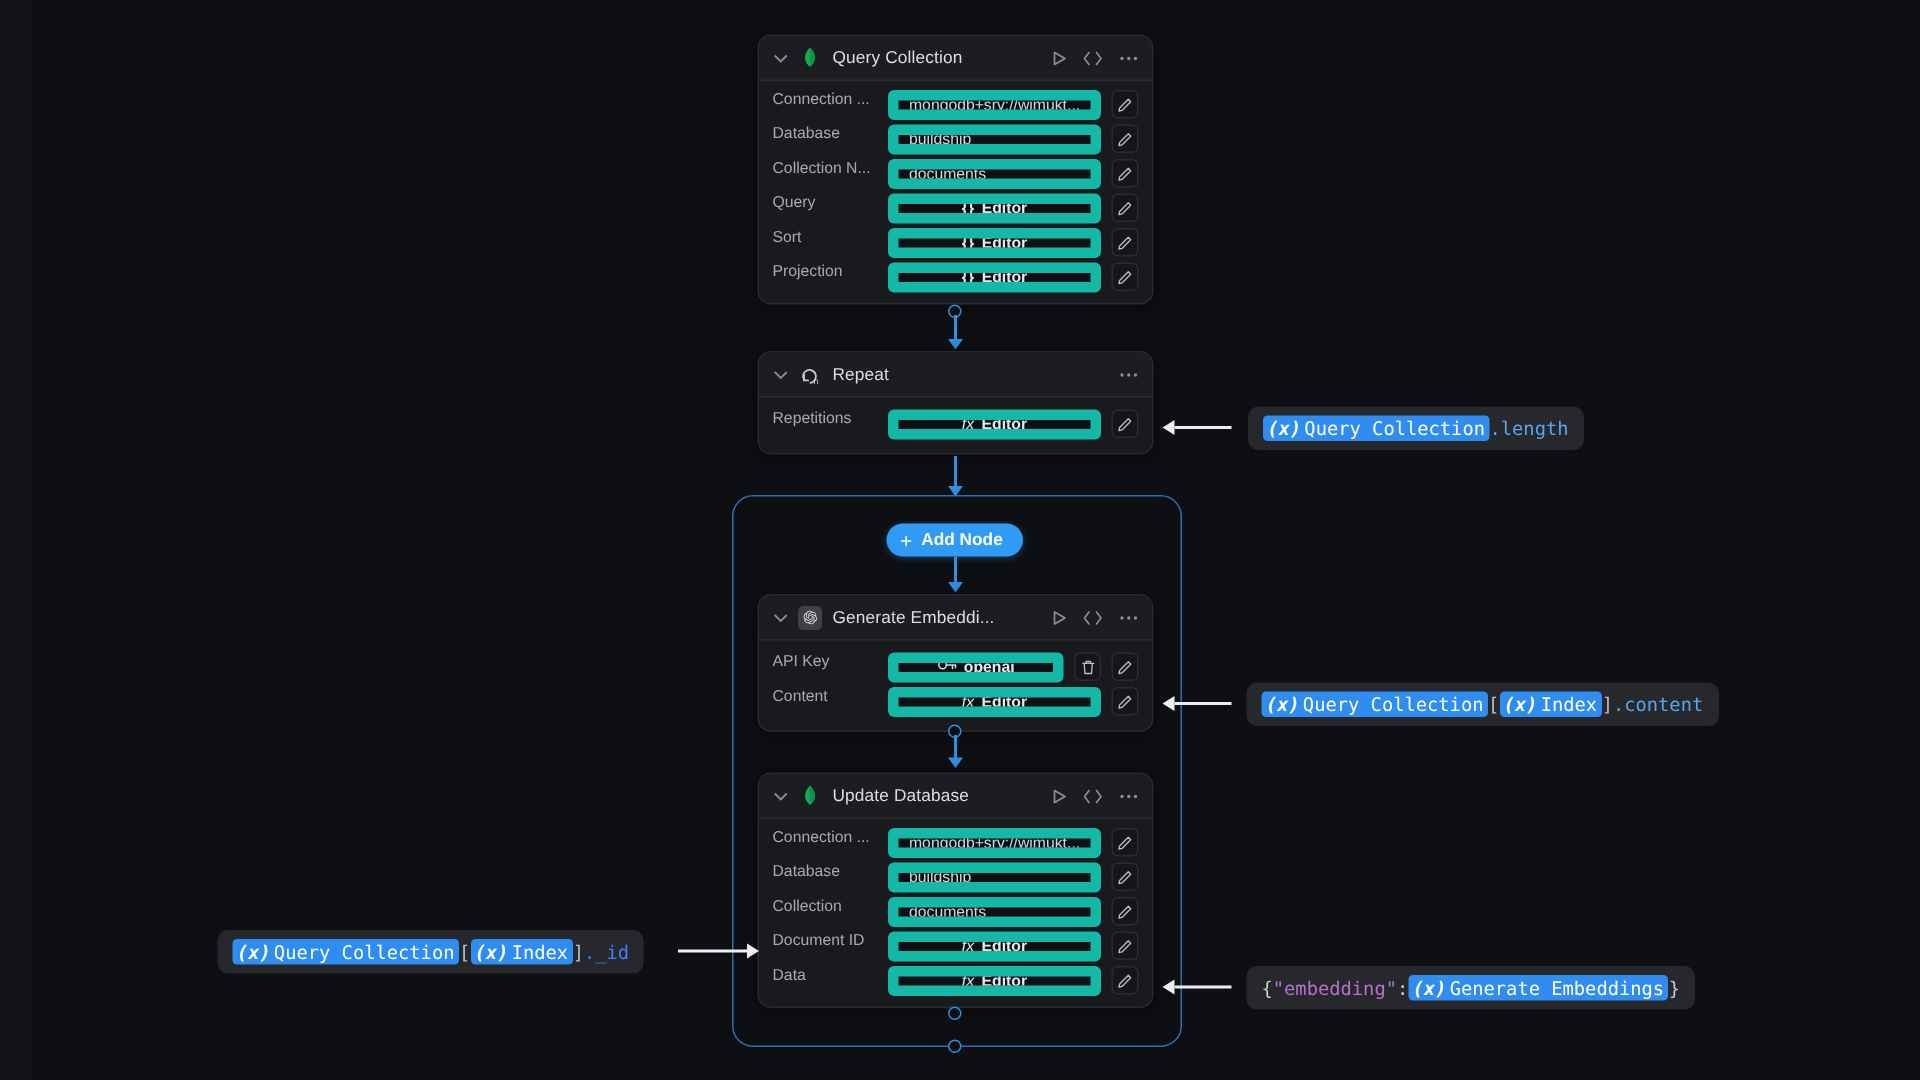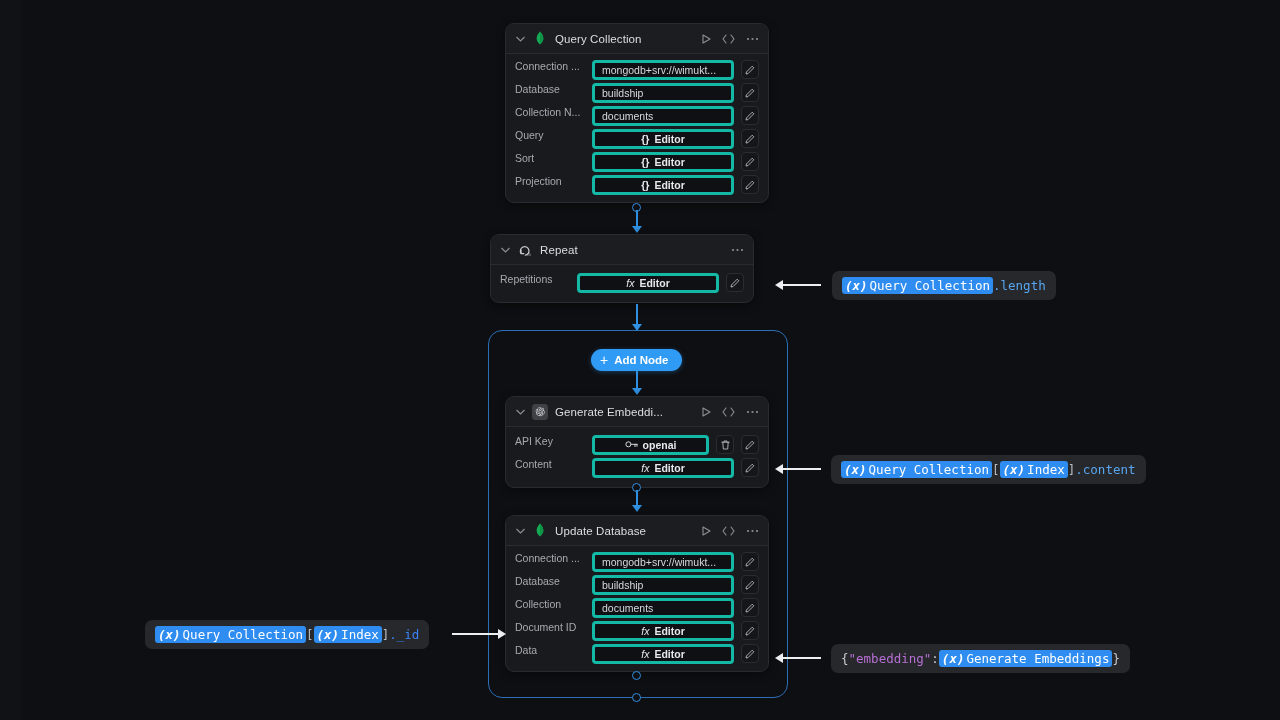--- a/index.html
+++ b/index.html
@@ -67,21 +67,21 @@
   }
   .field-row:last-child { margin-bottom: 0; }
   .field-label {
     font-size: 10.5px; color: #a7aab1;
     width: 70px; flex: none;
     white-space: nowrap; overflow: hidden;
   }
   .field-input {
     flex: 1; height: 20px;
     background: #0f1013;
-    border: 3px solid #14b8a6;
+    border: 7px solid #14b8a6;
     border-radius: 4px;
     display: flex; align-items: center;
     padding: 0 7px;
     font-size: 10.5px; color: #d6d8dd;
     white-space: nowrap; overflow: hidden;
   }
   .field-input.centered { justify-content: center; gap: 5px; }
   .field-input .tok { color: #e6e8ec; font-weight: 700; font-size: 10.5px; }
   .field-input .tok-ital { font-style: italic; font-weight: 400; }
   .pencil { width: 18px; height: 19px; flex: none; display: flex; align-items: center; justify-content: center;
@@ -264,21 +264,21 @@
             </svg>
         </span>
       </div>
     </div>
   </div>
 
   <div class="conn-dot" style="left:632px; top:203px;"></div>
   <div class="conn-line" style="left:636px; top:210px; height:18px;"></div>
   <div class="conn-arrow" style="left:632px; top:226px;"></div>
 
-  <div class="node" style="left:490px; top:234px;">
+  <div class="node" style="left:505px; top:234px;">
     <div class="node-header">
       <span class="caret">
         <svg width="9" height="6" viewBox="0 0 9 6">
             <path d="M0.5 1 L4.5 5 L8.5 1" stroke="#8b8d93" stroke-width="1.2" fill="none"></path>
           </svg>
       </span>
       <span class="node-icon">
         <svg width="15" height="14" viewBox="0 0 15 14">
           <path d="M3 10.2 A4.3 4.3 0 1 1 7.3 12.2" stroke="#c9ccd2" stroke-width="1.2" fill="none" stroke-linecap="round"></path>
           <path d="M3 7 L3 10.6 L5.8 10.6" stroke="#c9ccd2" stroke-width="1.2" fill="none" stroke-linecap="round" stroke-linejoin="round"></path>

